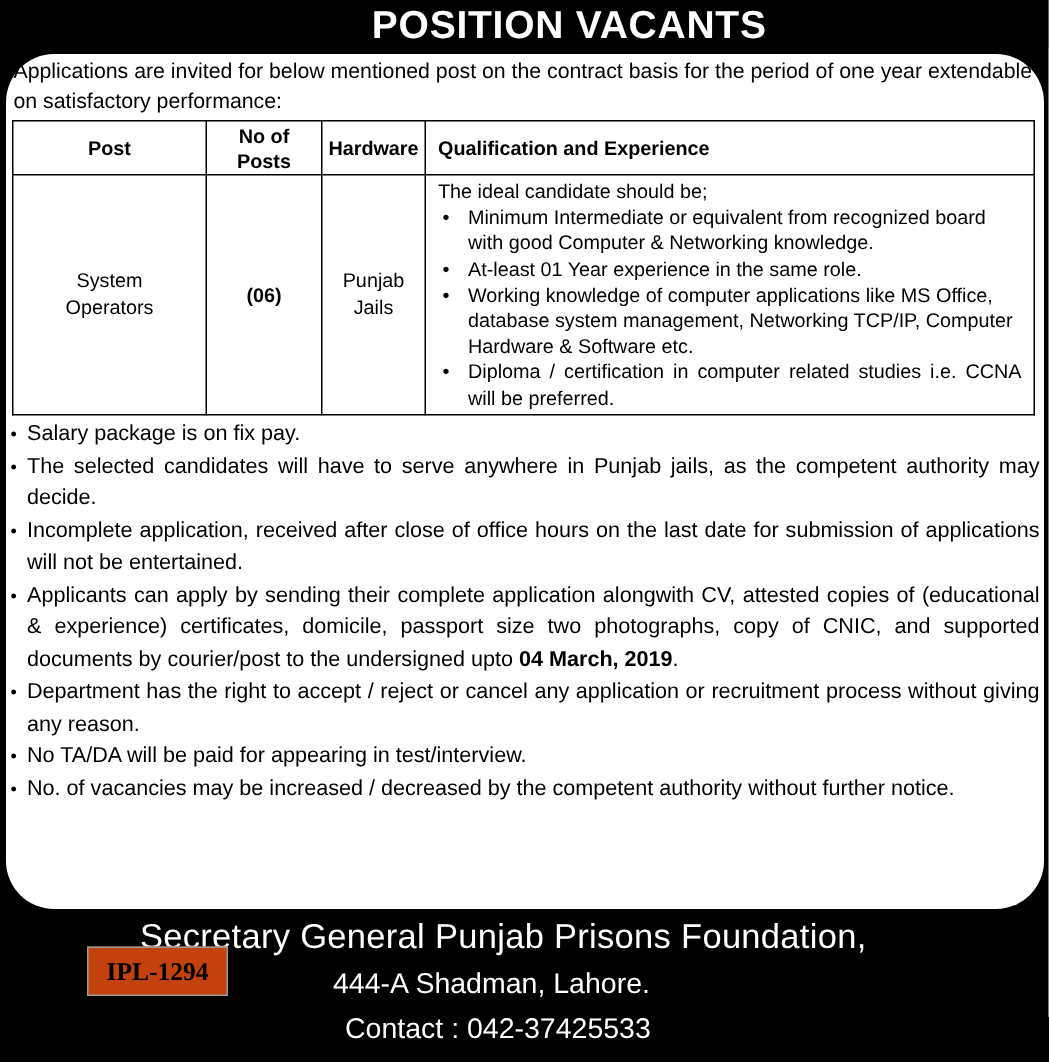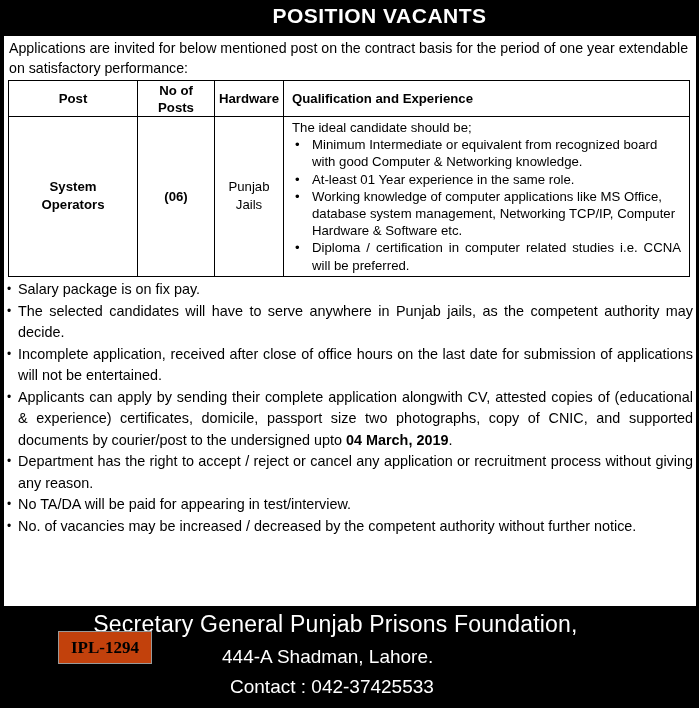--- a/index.html
+++ b/index.html
@@ -3,42 +3,42 @@
   <meta charset="utf-8">
   <style>
     html, body { margin: 0; padding: 0; }
     body {
       width: 699px; height: 708px; background: #000; overflow: hidden;
       font-family: "Liberation Sans", "DejaVu Sans", sans-serif; color: #000;
     }
     .header {
       height: 32px; background: #000; color: #fff;
       display: flex; align-items: center; justify-content: center;
-      font-size: 21px; letter-spacing: 0.5px; font-weight: bold;
+      font-size: 26px; letter-spacing: 0.5px; font-weight: bold;
     }
     .header span { position: relative; left: 30px; }
     .panel {
       position: absolute; left: 4px; top: 36px; width: 692px; height: 570px;
-      background: #fff; box-sizing: border-box;
+      background: #fff; box-sizing: border-box; border-radius: 32px;
     }
     .intro {
       position: absolute; left: 5px; top: 2px; right: 6px;
       font-size: 14.2px; line-height: 20px;
     }
     table.posts {
       position: absolute; left: 4px; top: 44px; width: 682px;
       border-collapse: collapse; font-size: 13.2px; padding-left: 28px;
     }
     table.posts th, table.posts td { border: 1.5px solid #000; }
     table.posts th {
       font-weight: bold; height: 35px; line-height: 17px; text-align: center; padding: 0;
     }
     table.posts th.qual { text-align: left; padding-left: 8px; }
     table.posts td { text-align: center; vertical-align: middle; padding: 0; }
-    table.posts td.post { font-weight: bold; width: 128px; line-height: 18px; }
+    table.posts td.post { font-weight: normal; width: 128px; line-height: 18px; }
     table.posts td.count { font-weight: bold; width: 76px; }
     table.posts td.station { width: 68px; line-height: 18px; }
     table.posts td.qual {
       text-align: left; vertical-align: top; padding: 2px 8px 2px 8px; line-height: 17.2px;
     }
     .qual-list { list-style: none; margin: 0; padding: 0; }
     .qual-list li { position: relative; padding-left: 20px; }
     .qual-list li::before { content: "\2022"; position: absolute; left: 3px; top: 0; }
     .qual-list li.just { text-align: justify; }
     .terms {

